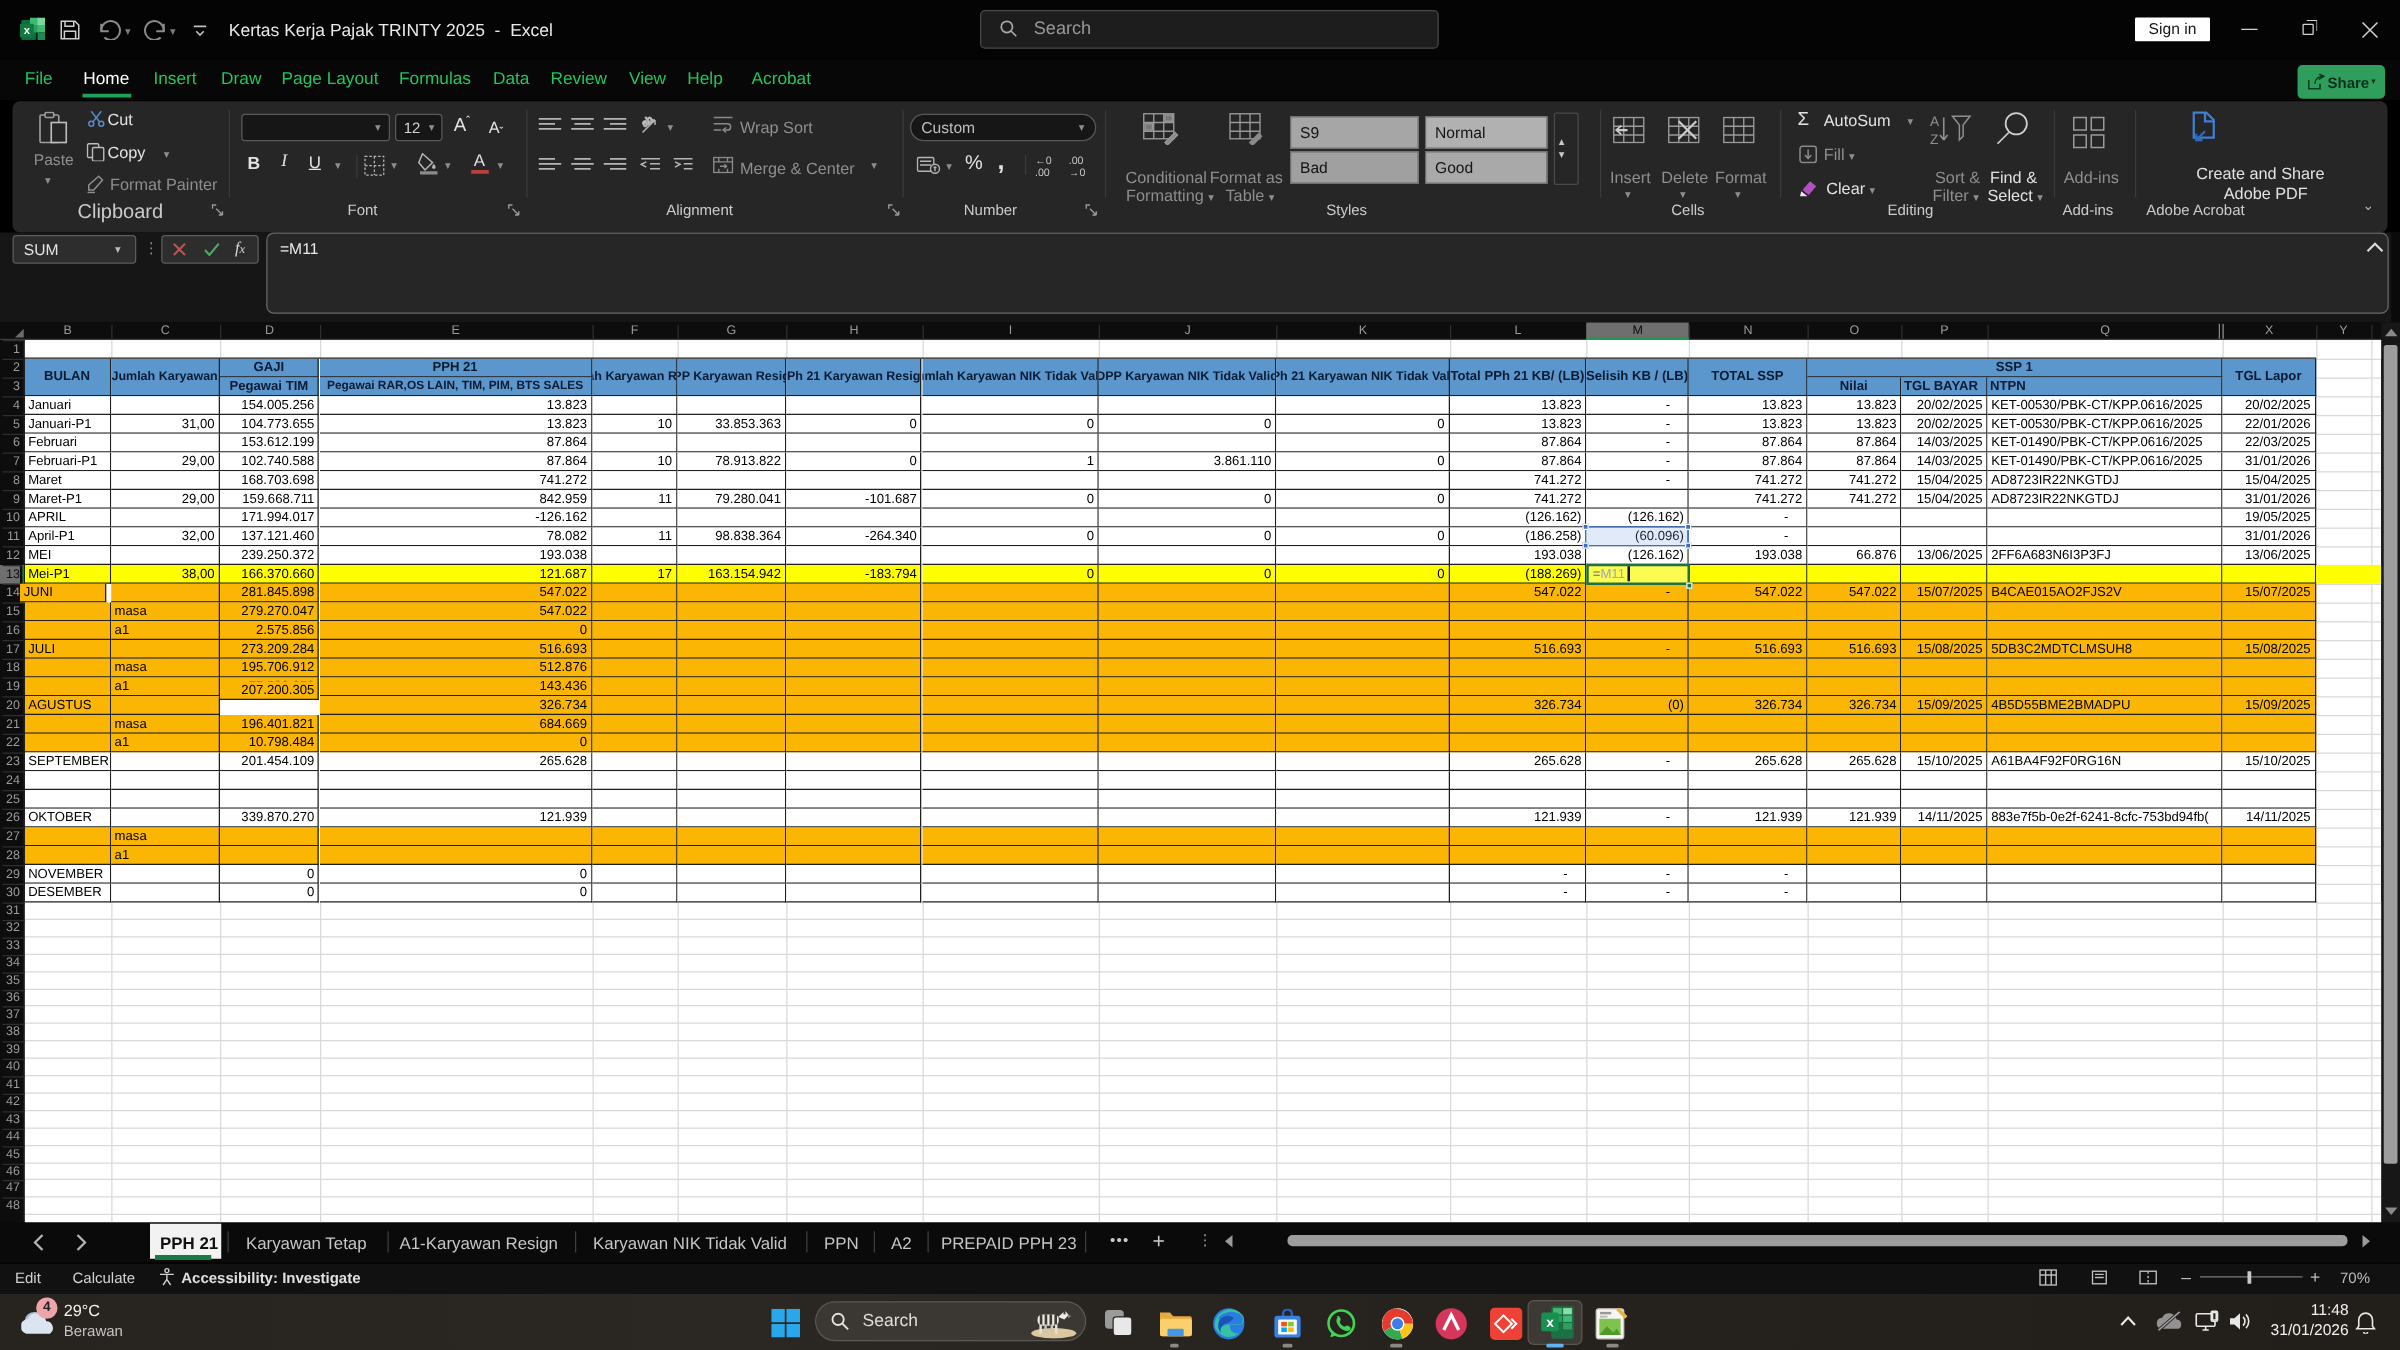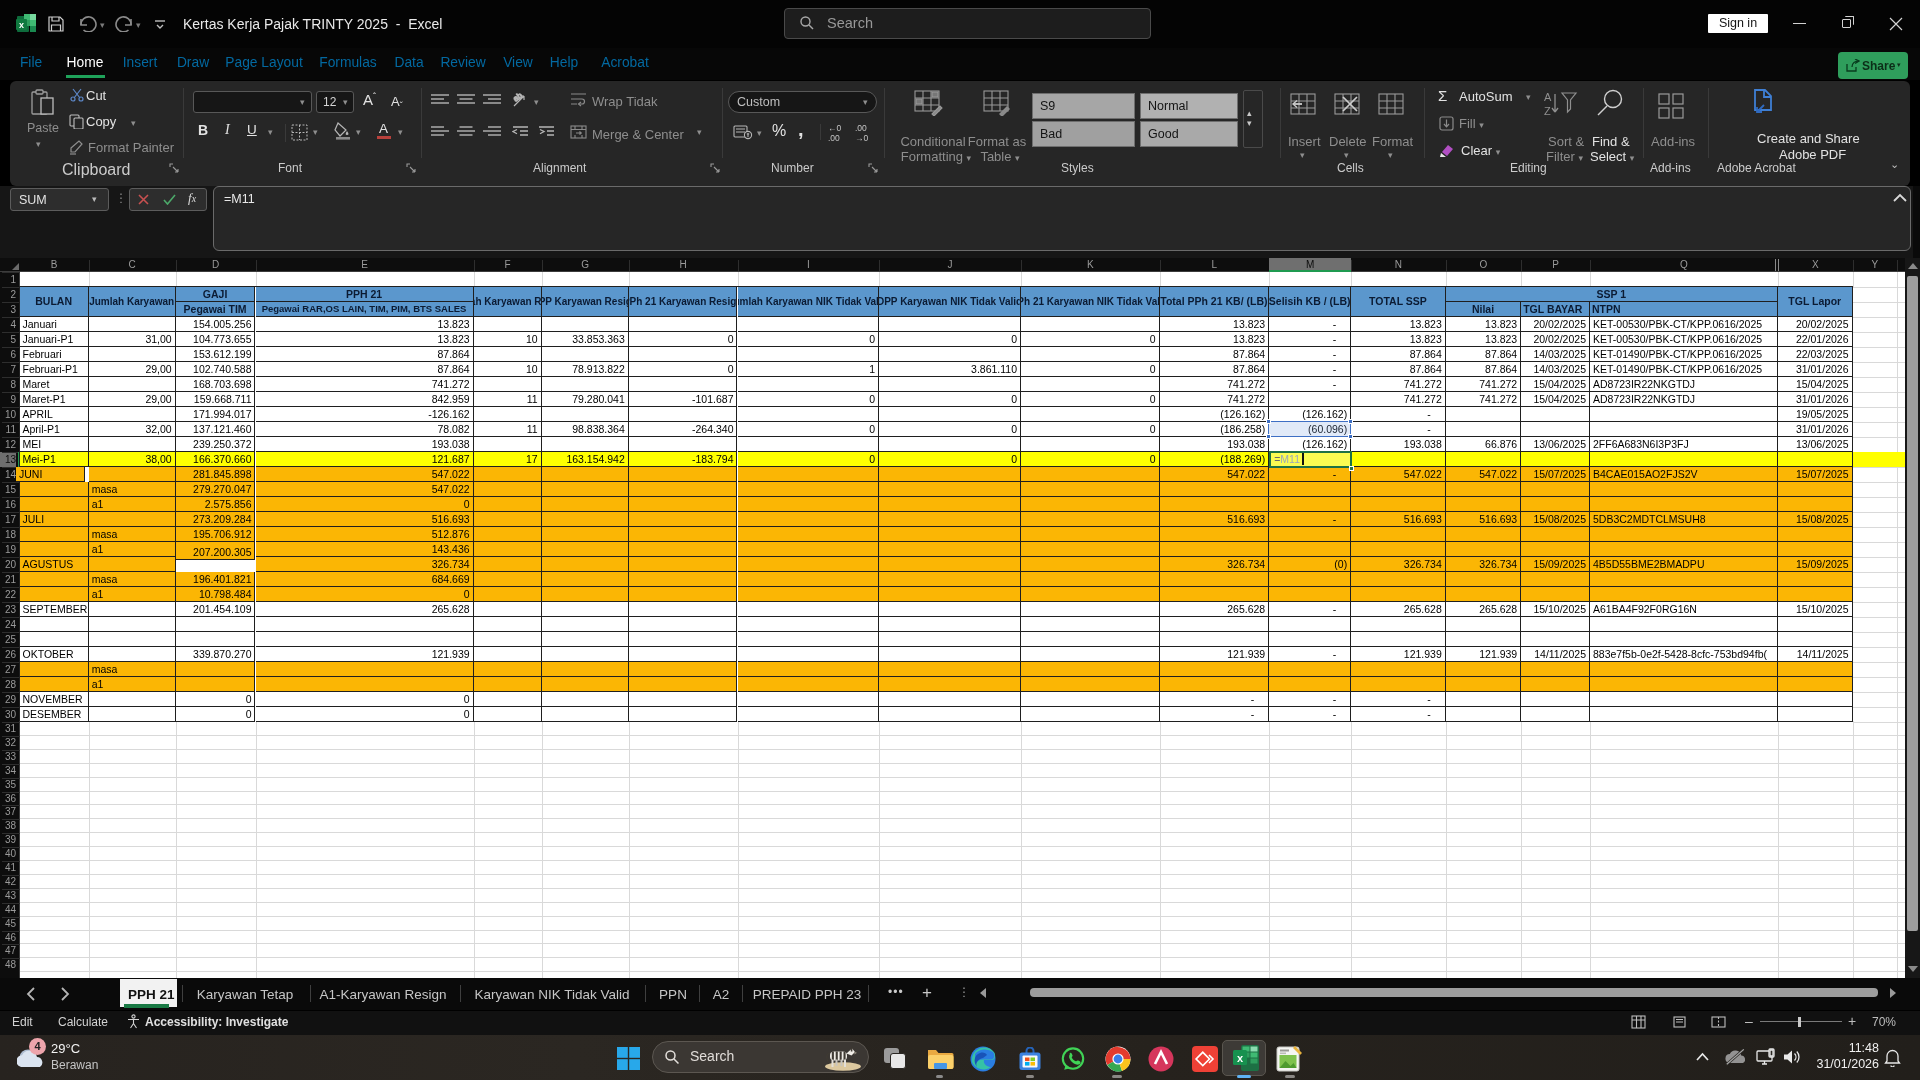--- a/index.html
+++ b/index.html
@@ -7,21 +7,21 @@
    border-right:1px solid #1f1f1f;border-bottom:1px solid #1f1f1f}
 .num{text-align:right;padding-right:3px}
 .txt{padding-left:3px}
 .dash{text-align:right;padding-right:14px}
 .w{background:#fff}.y{background:#ffff00}.o{background:#fbb604}
 .h{background:#5b97cd;font-weight:bold;color:#0b1b33;display:flex;align-items:center;justify-content:center}
 .gl{position:absolute;background:#d9d9d9}
 .hdl{position:absolute;background:#2e2e2e}
 .hnum{position:absolute;color:#9b9b9b;font-size:10px;text-align:right;line-height:15px}
 .hlet{position:absolute;color:#9b9b9b;font-size:10px;text-align:center;line-height:14px}
-.mi{position:absolute;color:#0369a1;font-size:13.8px;white-space:nowrap}
+.mi{position:absolute;color:#22c55e;font-size:13.8px;white-space:nowrap}
 .gt{position:absolute;color:#cbcbcb;font-size:11.5px;white-space:nowrap}
 .rt{position:absolute;color:#e2e2e2;font-size:13px;white-space:nowrap}
 .rg{position:absolute;color:#8e8e8e;font-size:13px;white-space:nowrap}
 .sep{position:absolute;width:1px;background:#3a3a3a;top:88px;height:70px}
 .tab{position:absolute;color:#c6c6c6;font-size:13.5px;line-height:31px;white-space:nowrap}
 </style></head><body>
 
 <div class="a" style="left:0;top:0;width:1920px;height:48px;background:#040404"></div>
 <svg class="a" style="left:16px;top:14px" width="20" height="20" viewBox="0 0 20 20">
 <rect x="1" y="2" width="12" height="16" rx="1" fill="#0e6b3c"></rect>
@@ -191,21 +191,21 @@
 <svg class="a" style="left:512px;top:125px" width="17" height="13" viewBox="0 0 17 13" stroke="#b5b5b5" stroke-width="1.3" fill="none">
 <path d="M1 2 h15 M8 6 h8 M8 10 h8 M5 4.5 l-4 2 4 2.2" fill="none"></path>
   </svg>
 <svg class="a" style="left:538px;top:125px" width="17" height="13" viewBox="0 0 17 13" stroke="#b5b5b5" stroke-width="1.3" fill="none">
 <path d="M1 2 h15 M9 6 h7 M9 10 h7 M2 4.5 l4 2 -4 2.2" fill="none"></path>
   </svg>
 <svg class="a" style="left:570px;top:92px" width="17" height="15" viewBox="0 0 17 15" stroke="#8a8a8a" stroke-width="1.2" fill="none">
 <path d="M1 2 h15 M1 7 h11 a2.5 2.5 0 1 1 0 5 h-3 M1 12 h6"></path>
     <path d="M11 10 l-2.5 2 2.5 2"></path>
   </svg>
-<div class="rg" style="left:592px;top:94px">Wrap Tidak</div>
+<div class="rg" style="left:592px;top:94px">Wrap Sort</div>
 <svg class="a" style="left:570px;top:125px" width="17" height="14" viewBox="0 0 17 14" stroke="#8a8a8a" stroke-width="1.1" fill="none">
 <rect x="1" y="1" width="15" height="12"></rect>
     <path d="M1 4.5 h15 M5 1 v3 M12 1 v3 M5 10 v3 M12 10 v3"></path>
     <path d="M6 8 h5 M9.5 6.5 l1.8 1.5 -1.8 1.5"></path>
   </svg>
 <div class="rg" style="left:592px;top:127px">Merge &amp; Center</div>
 <div class="rg" style="left:697px;top:127px;font-size:9px">▾</div>
 <div class="gt" style="left:533px;top:161px;font-size:12px">Alignment</div>
 <svg class="a" style="left:710px;top:163px" width="10" height="10" viewBox="0 0 10 10" stroke="#9a9a9a" stroke-width="1.1" fill="none">
     <path d="M1 4 v-3 h3 M9 9 L4 4 M9 9 v-3 M9 9 h-3"></path>
@@ -969,21 +969,21 @@
 <div class="c w " style="left:541.6px;top:647px;width:87.19999999999993px;height:15px;"></div>
 <div class="c w " style="left:628.8px;top:647px;width:108.70000000000005px;height:15px;"></div>
 <div class="c w " style="left:737.5px;top:647px;width:141.70000000000005px;height:15px;"></div>
 <div class="c w " style="left:879.2px;top:647px;width:141.79999999999995px;height:15px;"></div>
 <div class="c w " style="left:1021.0px;top:647px;width:138.5999999999999px;height:15px;"></div>
 <div class="c w num" style="left:1159.6px;top:647px;width:109.60000000000014px;height:15px;">121.939</div>
 <div class="c w dash" style="left:1269.2px;top:647px;width:82.0px;height:15px;">-</div>
 <div class="c w num" style="left:1351.2px;top:647px;width:94.59999999999991px;height:15px;">121.939</div>
 <div class="c w num" style="left:1445.8px;top:647px;width:75.40000000000009px;height:15px;">121.939</div>
 <div class="c w num" style="left:1521.2px;top:647px;width:68.79999999999995px;height:15px;">14/11/2025</div>
-<div class="c w txt" style="left:1590.0px;top:647px;width:188.0px;height:15px;">883e7f5b-0e2f-5428-8cfc-753bd94fb(</div>
+<div class="c w txt" style="left:1590.0px;top:647px;width:188.0px;height:15px;">883e7f5b-0e2f-6241-8cfc-753bd94fb(</div>
 <div class="c w num" style="left:1778.0px;top:647px;width:74.5px;height:15px;">14/11/2025</div>
 <div class="c o " style="left:19.5px;top:662px;width:69.2px;height:15px;"></div>
 <div class="c o txt" style="left:88.7px;top:662px;width:86.99999999999999px;height:15px;">masa</div>
 <div class="c o " style="left:175.7px;top:662px;width:79.80000000000001px;height:15px;"></div>
 <div class="c o " style="left:255.5px;top:662px;width:218.10000000000002px;height:15px;"></div>
 <div class="c o " style="left:473.6px;top:662px;width:68.0px;height:15px;"></div>
 <div class="c o " style="left:541.6px;top:662px;width:87.19999999999993px;height:15px;"></div>
 <div class="c o " style="left:628.8px;top:662px;width:108.70000000000005px;height:15px;"></div>
 <div class="c o " style="left:737.5px;top:662px;width:141.70000000000005px;height:15px;"></div>
 <div class="c o " style="left:879.2px;top:662px;width:141.79999999999995px;height:15px;"></div>

